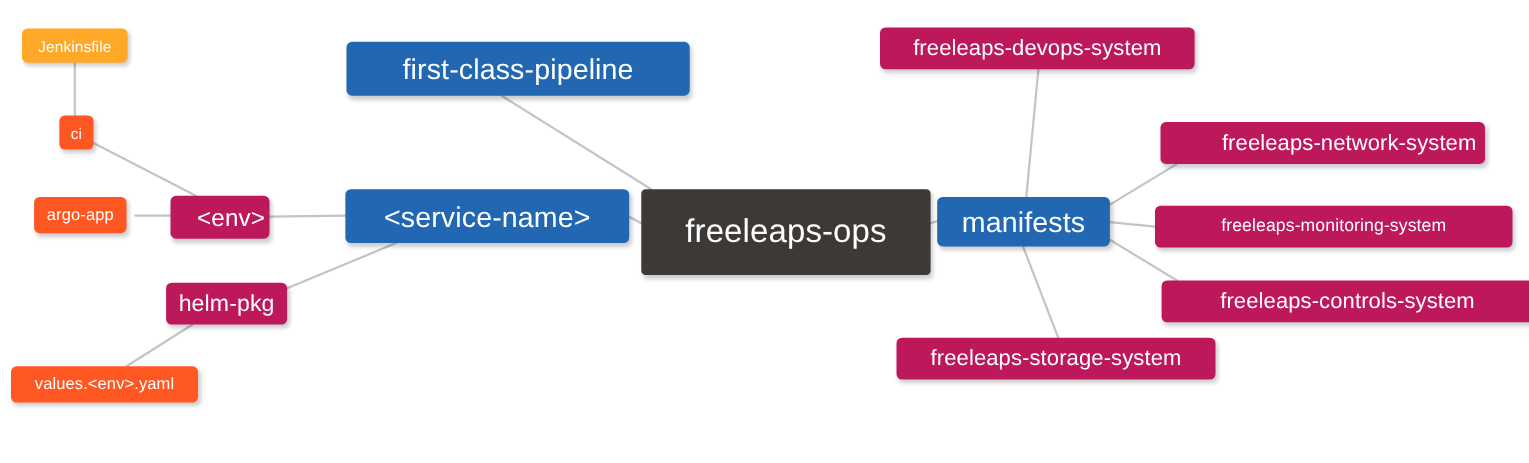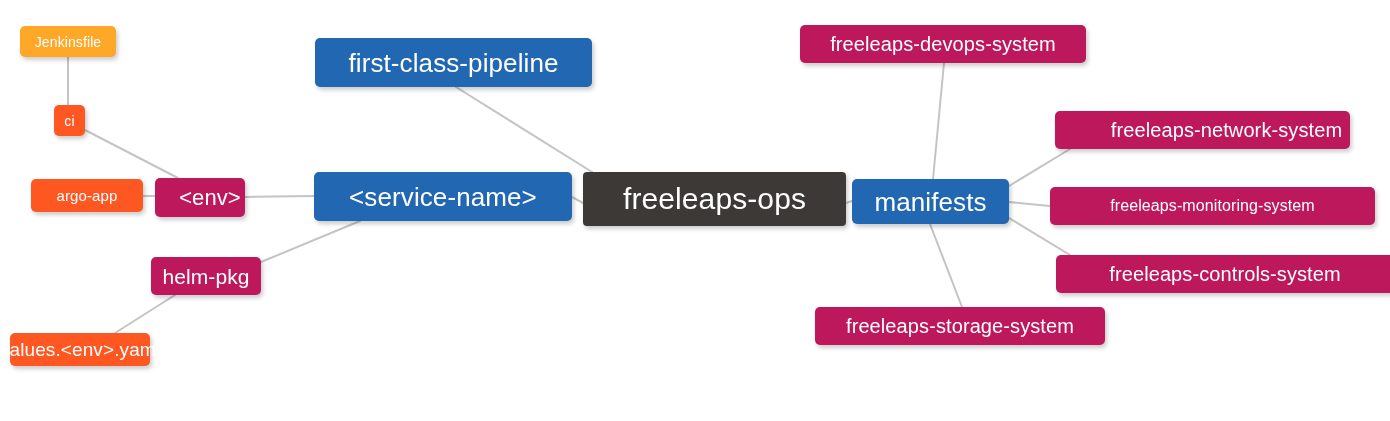--- a/index.html
+++ b/index.html
@@ -71,29 +71,29 @@
       <line x1="155" y1="196" x2="123" y2="196" stroke="#c4c4c4" stroke-width="2" stroke-linecap="round"></line>
       <line x1="68" y1="105" x2="68" y2="57" stroke="#c4c4c4" stroke-width="2" stroke-linecap="round"></line>
       <line x1="175" y1="295" x2="115" y2="333" stroke="#c4c4c4" stroke-width="2" stroke-linecap="round"></line>
       <line x1="933" y1="179" x2="944" y2="63" stroke="#c4c4c4" stroke-width="2" stroke-linecap="round"></line>
       <line x1="1009" y1="186" x2="1070" y2="149" stroke="#c4c4c4" stroke-width="2" stroke-linecap="round"></line>
       <line x1="1009" y1="202" x2="1050" y2="206" stroke="#c4c4c4" stroke-width="2" stroke-linecap="round"></line>
       <line x1="1009" y1="218" x2="1070" y2="255" stroke="#c4c4c4" stroke-width="2" stroke-linecap="round"></line>
       <line x1="930" y1="224" x2="962" y2="307" stroke="#c4c4c4" stroke-width="2" stroke-linecap="round"></line>
     </svg>
   <div id="node-layer">
-      <div class="node n-root" style="left: 583px; top: 172px; width: 263px; height: 54px; font-size: 30px;">freeleaps-ops</div>
+      <div class="node n-root" style="left: 583px; top: 172px; width: 263px; height: 78px; font-size: 30px;">freeleaps-ops</div>
       <div class="node n-blue" style="left: 314px; top: 172px; width: 258px; height: 49px; font-size: 26px;">&lt;service-name&gt;</div>
-      <div class="node n-blue" style="left: 315px; top: 38px; width: 277px; height: 49px; font-size: 26px;">first-class-pipeline</div>
+      <div class="node n-blue" style="left: 315px; top: 38px; width: 312px; height: 49px; font-size: 26px;">first-class-pipeline</div>
       <div class="node n-blue" style="left: 852px; top: 179px; width: 157px; height: 45px; font-size: 26px;">manifests</div>
       <div class="node n-green" style="left: 155px; top: 178px; width: 90px; height: 39px; font-size: 22px; padding-left: 20px;">&lt;env&gt;</div>
       <div class="node n-green" style="left: 151px; top: 257px; width: 110px; height: 38px; font-size: 21px;">helm-pkg</div>
       <div class="node n-orange" style="left: 20px; top: 26px; width: 96px; height: 31px; font-size: 14px;">Jenkinsfile</div>
       <div class="node n-red" style="left: 54px; top: 105px; width: 31px; height: 31px; font-size: 14px;">ci</div>
-      <div class="node n-red" style="left: 31px; top: 179px; width: 112px; height: 33px; font-size: 15px;">argo-app</div>
-      <div class="node n-red" style="left: 10px; top: 333px; width: 140px; height: 33px; font-size: 19px;">values.&lt;env&gt;.yaml</div>
+      <div class="node n-red" style="left: 31px; top: 179px; width: 84px; height: 33px; font-size: 15px;">argo-app</div>
+      <div class="node n-red" style="left: 10px; top: 333px; width: 170px; height: 33px; font-size: 15px;">values.&lt;env&gt;.yaml</div>
       <div class="node n-green" style="left: 800px; top: 25px; width: 286px; height: 38px; font-size: 20px;">freeleaps-devops-system</div>
       <div class="node n-green" style="left: 1055px; top: 111px; width: 295px; height: 38px; font-size: 20px; padding-left: 48px;">freeleaps-network-system</div>
       <div class="node n-green" style="left: 1050px; top: 187px; width: 325px; height: 38px; font-size: 16px;">freeleaps-monitoring-system</div>
       <div class="node n-green" style="left: 1056px; top: 255px; width: 338px; height: 38px; font-size: 20px;">freeleaps-controls-system</div>
       <div class="node n-green" style="left: 815px; top: 307px; width: 290px; height: 38px; font-size: 20px;">freeleaps-storage-system</div>
     </div>
 </div>
 
 </body></html>

